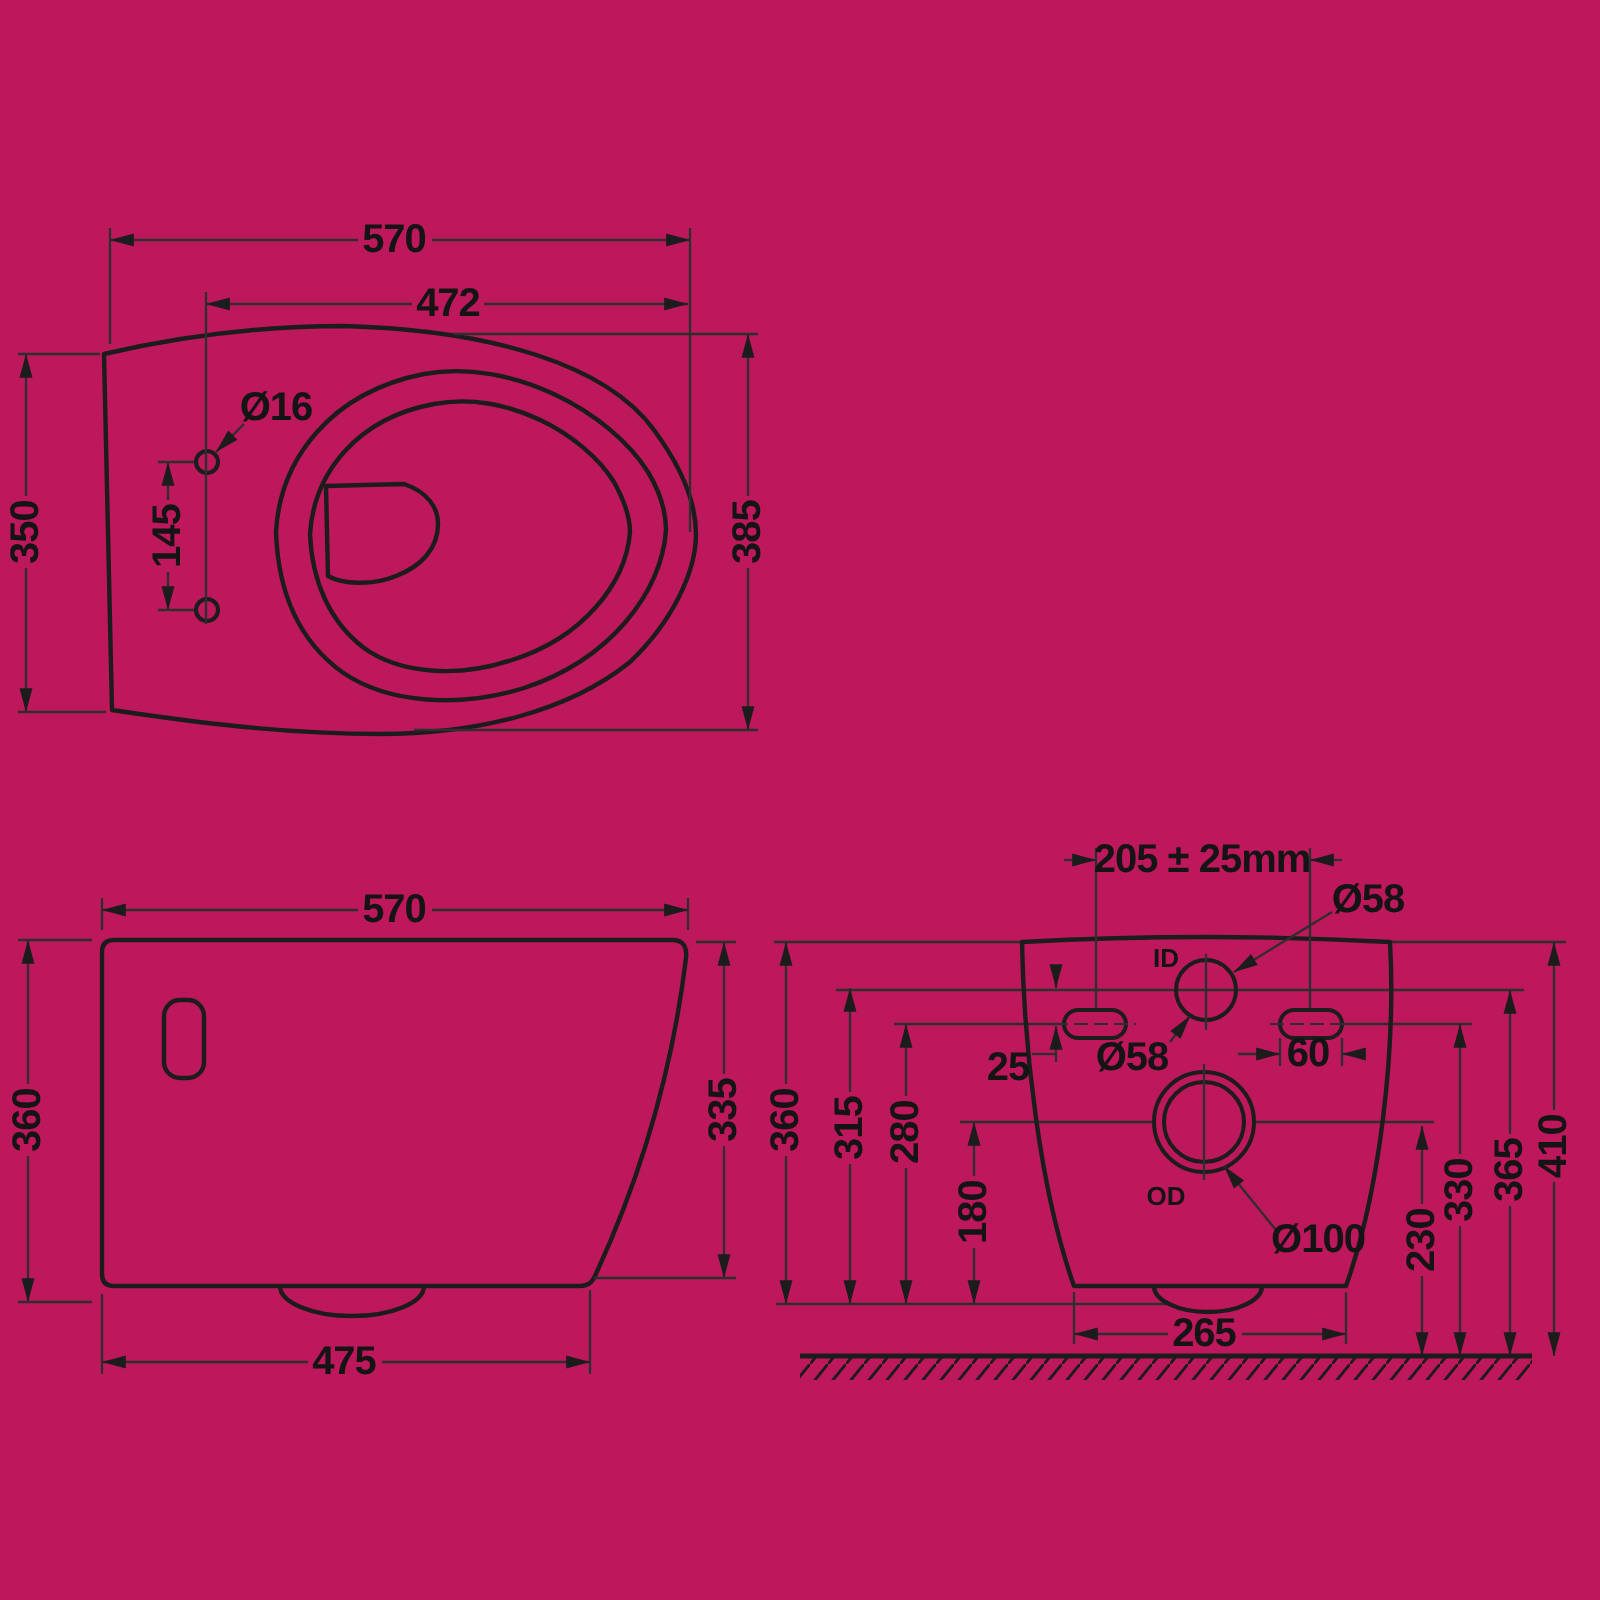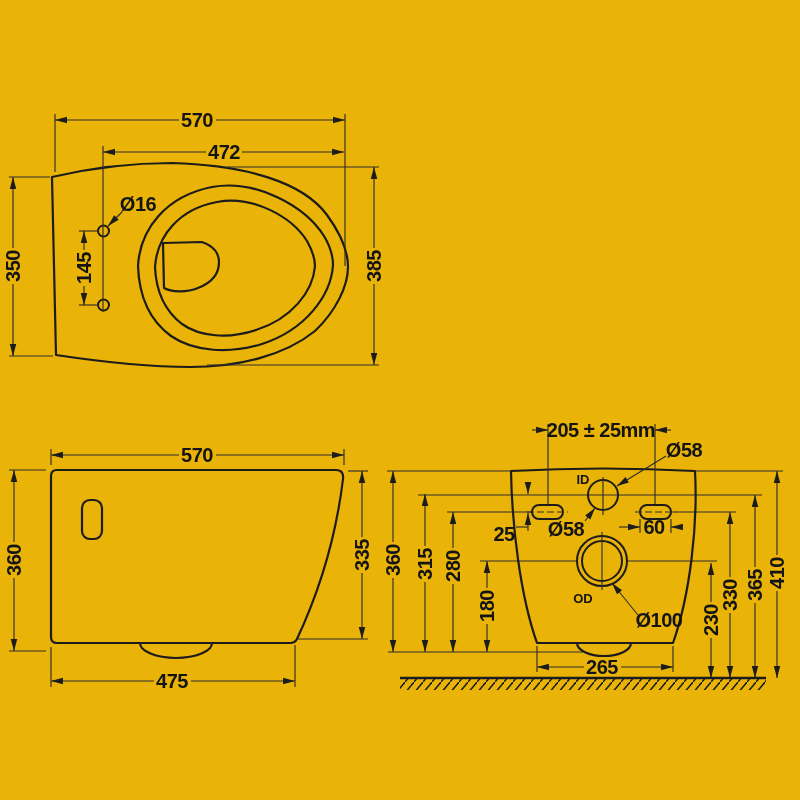--- a/index.html
+++ b/index.html
@@ -1,16 +1,16 @@
 <!DOCTYPE html>
 <html><head>
 <meta charset="utf-8">
 <style>
   html,body{margin:0;padding:0;background:#ffffff;}
-  .stage{width:800px;height:800px;background:#eab308;position:relative;}
+  .stage{width:800px;height:800px;background:#be185d;position:relative;}
   .o  {fill:none;stroke:#1c1c1c;stroke-width:2.2;stroke-linejoin:round;stroke-linecap:round;}
   .o2 {fill:none;stroke:#1c1c1c;stroke-width:2;stroke-linejoin:round;}
   .d  {fill:none;stroke:#2e2e2e;stroke-width:1.15;stroke-linecap:butt;}
   .dd {fill:none;stroke:#2e2e2e;stroke-width:1;stroke-dasharray:7 3;}
   .flr{fill:none;stroke:#1c1c1c;stroke-width:2.4;}
   text.t  {font-family:"Liberation Sans",sans-serif;font-weight:700;font-size:20px;fill:#141414;letter-spacing:-0.5px;text-anchor:middle;dominant-baseline:central;}
   text.ts {font-family:"Liberation Sans",sans-serif;font-weight:700;font-size:13px;fill:#141414;text-anchor:middle;dominant-baseline:central;}
 </style>
 </head>
 <body>

